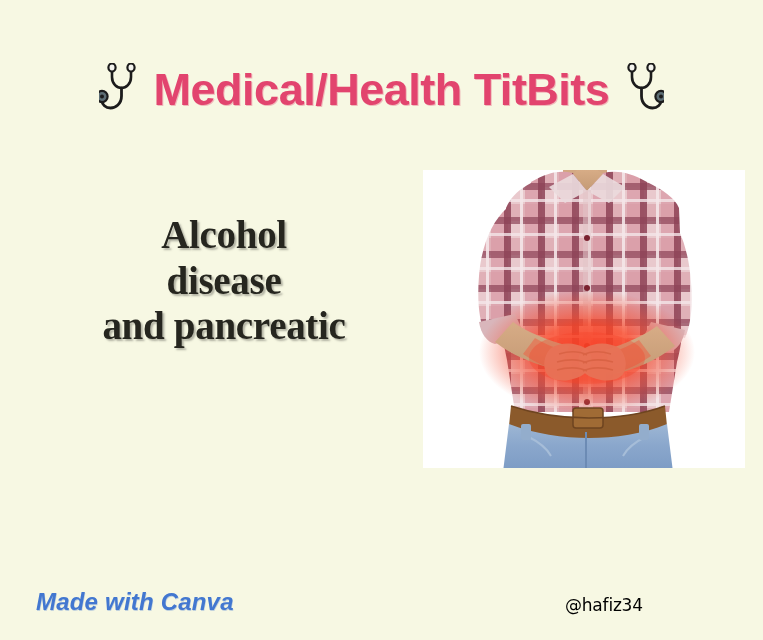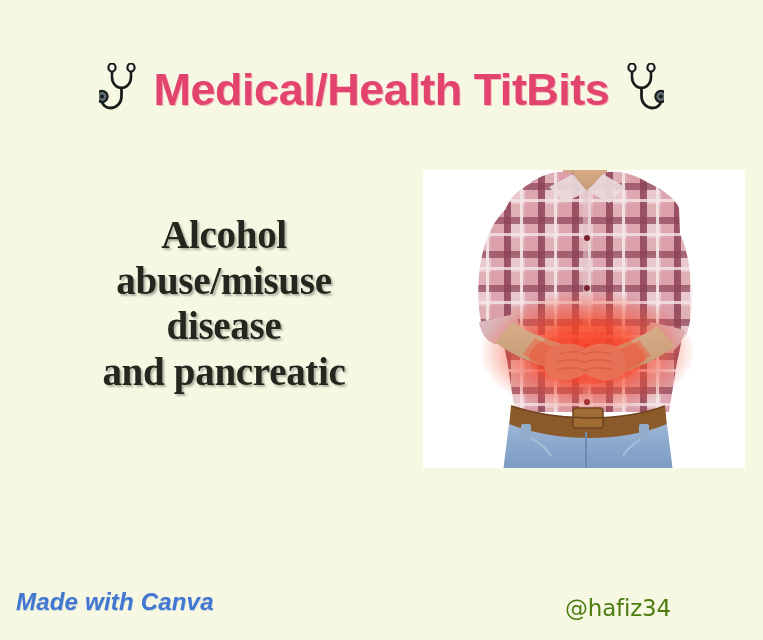--- a/index.html
+++ b/index.html
@@ -76,38 +76,38 @@
     width: 322px;
     height: 298px;
     background: #FFFFFF;
     overflow: hidden;
   }
   #photo-panel svg { display: block; width: 100%; height: 100%; }
 
   
   #canva-credit {
     position: absolute;
-    left: 16px;
+    left: 36px;
     top: 588px;
     font-family: "Liberation Sans", sans-serif;
     font-weight: bold;
     font-style: italic;
     font-size: 24px;
     letter-spacing: 0.2px;
     color: #4277D0;
     text-shadow: 0.5px 0.5px 0 rgba(66,119,208,0.3);
   }
   #handle {
     position: absolute;
     left: 565px;
     top: 595px;
     font-family: "DejaVu Sans", sans-serif;
     font-weight: normal;
-    font-size: 23px;
-    color: #4d7c0f;
+    font-size: 17px;
+    color: #000000;
     letter-spacing: -0.2px;
   }
 </style>
 </head>
 <body>
 
 <div id="poster">
 
   <div id="title-row">
 
@@ -128,21 +128,20 @@
       <ellipse cx="32" cy="4.5" rx="3.6" ry="4" fill="#F3F3EE" stroke="#1C1C1C" stroke-width="2.2"></ellipse>
       <path d="M22.5 25 v8 c0 8 -6 12 -11 12 -5 0 -8.5 -3.4 -8.5 -7.6" fill="none" stroke="#1C1C1C" stroke-width="2.8" stroke-linecap="round"></path>
       <circle cx="3" cy="33.5" r="5.6" fill="#5D6E75" stroke="#1C1C1C" stroke-width="2.2"></circle>
       <circle cx="3" cy="33.5" r="2" fill="#1C1C1C"></circle>
     </svg>
 
   </div>
 
   <div id="headline">
     <span class="hl-line">Alcohol</span>
-    <span class="hl-line">abuse/misuse</span>
     <span class="hl-line">disease</span>
     <span class="hl-line">and pancreatic</span>
   </div>
 
   <div id="photo-panel">
     <svg viewBox="0 0 322 298" preserveAspectRatio="xMidYMid slice" aria-hidden="true">
       <defs>
 
         <pattern id="plaid" width="34" height="34" patternUnits="userSpaceOnUse">
           <rect width="34" height="34" fill="#E9C9CD"></rect>

